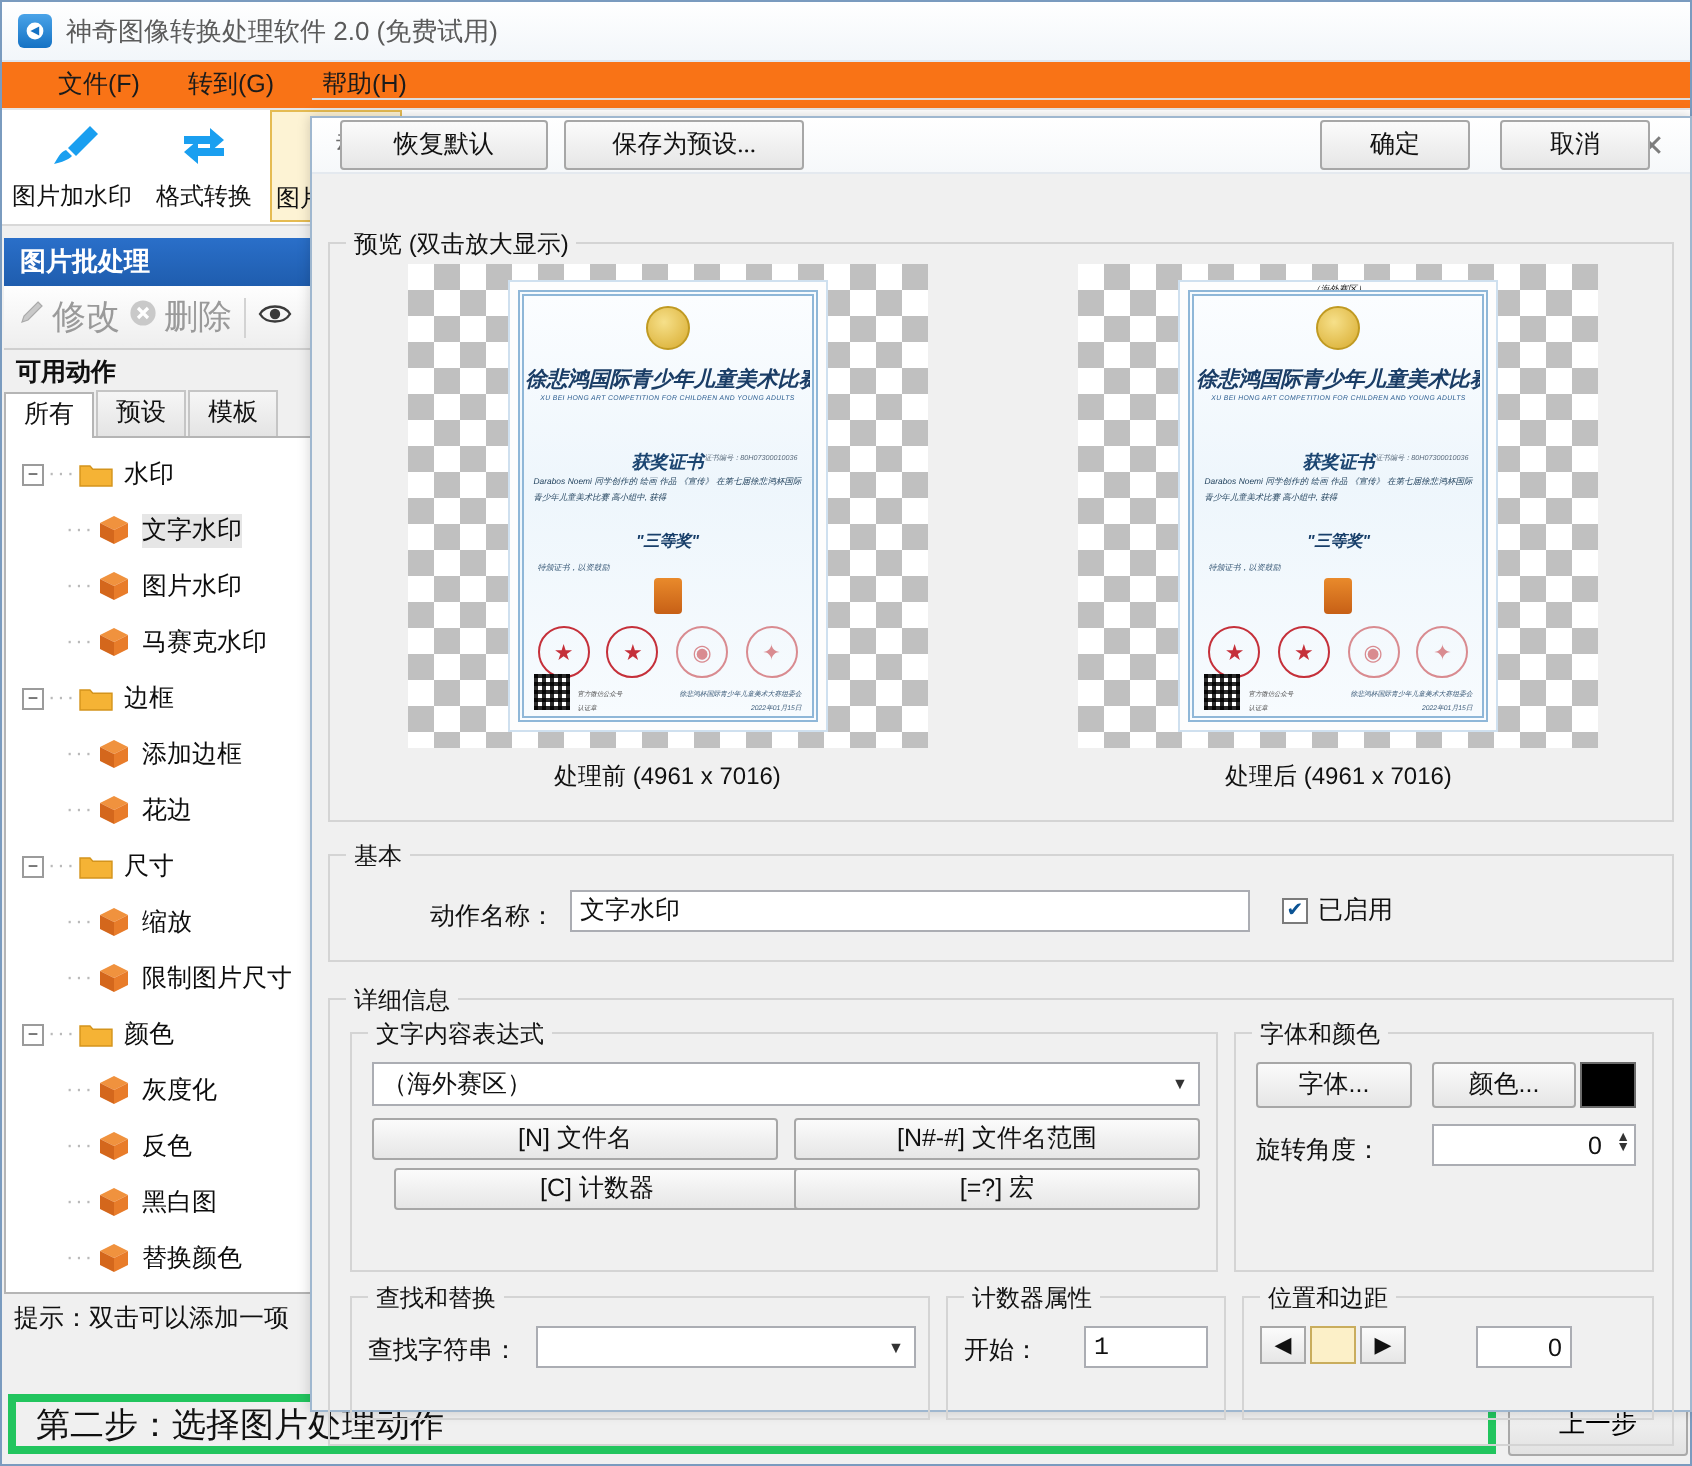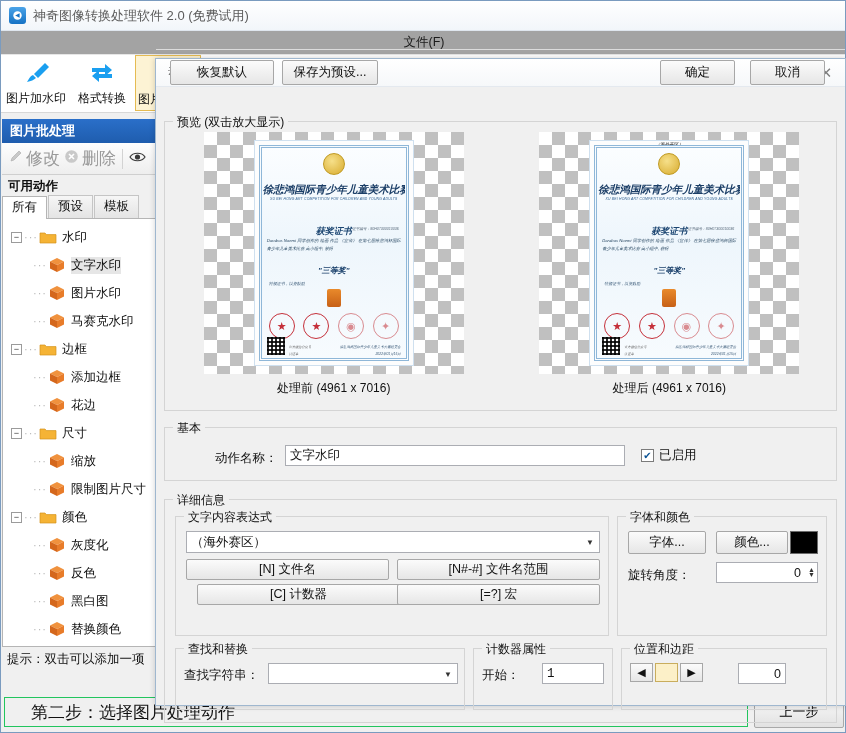--- a/index.html
+++ b/index.html
@@ -28,22 +28,22 @@
     width:17px; height:17px; border-radius:3px;
     background:linear-gradient(to bottom,#4aa3e8,#1572c4);
     display:flex; align-items:center; justify-content:center;
     margin-right:7px;
   }
   .app-icon svg { display:block; }
   .app-title { color:#5b5b5b; font-size:13px; }
 
   
   .menubar {
-    height:24px; background:#a3a3a3; display:flex; align-items:center;
-    padding-left:2px; border-bottom:1px solid #e6e6e6;flex-direction:column;
+    height:24px; background:#f97316; display:flex; align-items:center;
+    padding-left:16px; border-bottom:1px solid #e6e6e6;
   }
   .menu-item { padding:3px 12px; color:#1b1b1b; font-size:12.5px; cursor:default; }
 
   
   .toolbar {
     height:58px; background:#ffffff; display:flex; align-items:flex-start;
     padding-left:2px; border-bottom:1px solid #d8d8d8;
   }
   .tool-btn {
     width:66px; height:56px; display:flex; flex-direction:column;
@@ -111,22 +111,22 @@
     background:#f0f0f0; font-size:12.5px; color:#101010;
     display:flex; align-items:center; padding-left:5px;
   }
 
   
   .step-bar {
     position:absolute; left:3px; top:694px; width:840px; height:34px;
     display:flex; align-items:center; gap:6px;
   }
   .step-text {
-    flex:1; height:30px; background:#f0f0f0; border:1px solid #22c55e;
-    display:flex; align-items:center; padding-left:26px;
+    flex:1; height:30px; background:#f0f0f0; border:4px solid #22c55e;
+    display:flex; align-items:center; padding-left:10px;
     font-family:"Liberation Serif","DejaVu Serif",serif;
     font-size:17px; color:#111;
   }
   .step-btn {
     width:90px; height:32px; font-size:13px;
     background:linear-gradient(to bottom,#fafafa,#e2e2e2);
     border:1px solid #a9a9a9; border-radius:2px;
     display:flex; align-items:center; justify-content:center;
   }
 
@@ -732,21 +732,21 @@
           <span class="sub-title">位置和边距</span>
           <span class="arrowbtn" style="left:8px; top:14px; width:23px; height:19px;">◀</span>
           <span class="arrowbtn cur" style="left:33px; top:14px; width:23px; height:19px;"></span>
           <span class="arrowbtn" style="left:58px; top:14px; width:23px; height:19px;">▶</span>
           <span class="txtinput" style="left:116px; top:14px; width:48px; height:21px; justify-content:flex-end;">0</span>
         </div>
       </div>
 
       <div class="dlg-foot">
         <span class="foot-btn" style="left:14px; width:104px;">恢复默认</span>
-        <span class="foot-btn" style="left:126px; width:96px;">保存为预设...</span>
+        <span class="foot-btn" style="left:126px; width:120px;font-family:Liberation Serif, serif;">保存为预设...</span>
         <span class="foot-btn" style="right:110px; width:75px;">确定</span>
         <span class="foot-btn" style="right:20px; width:75px;">取消</span>
       </div>
 
     </div>
   </div>
 
 </div>
 
 </body></html>

